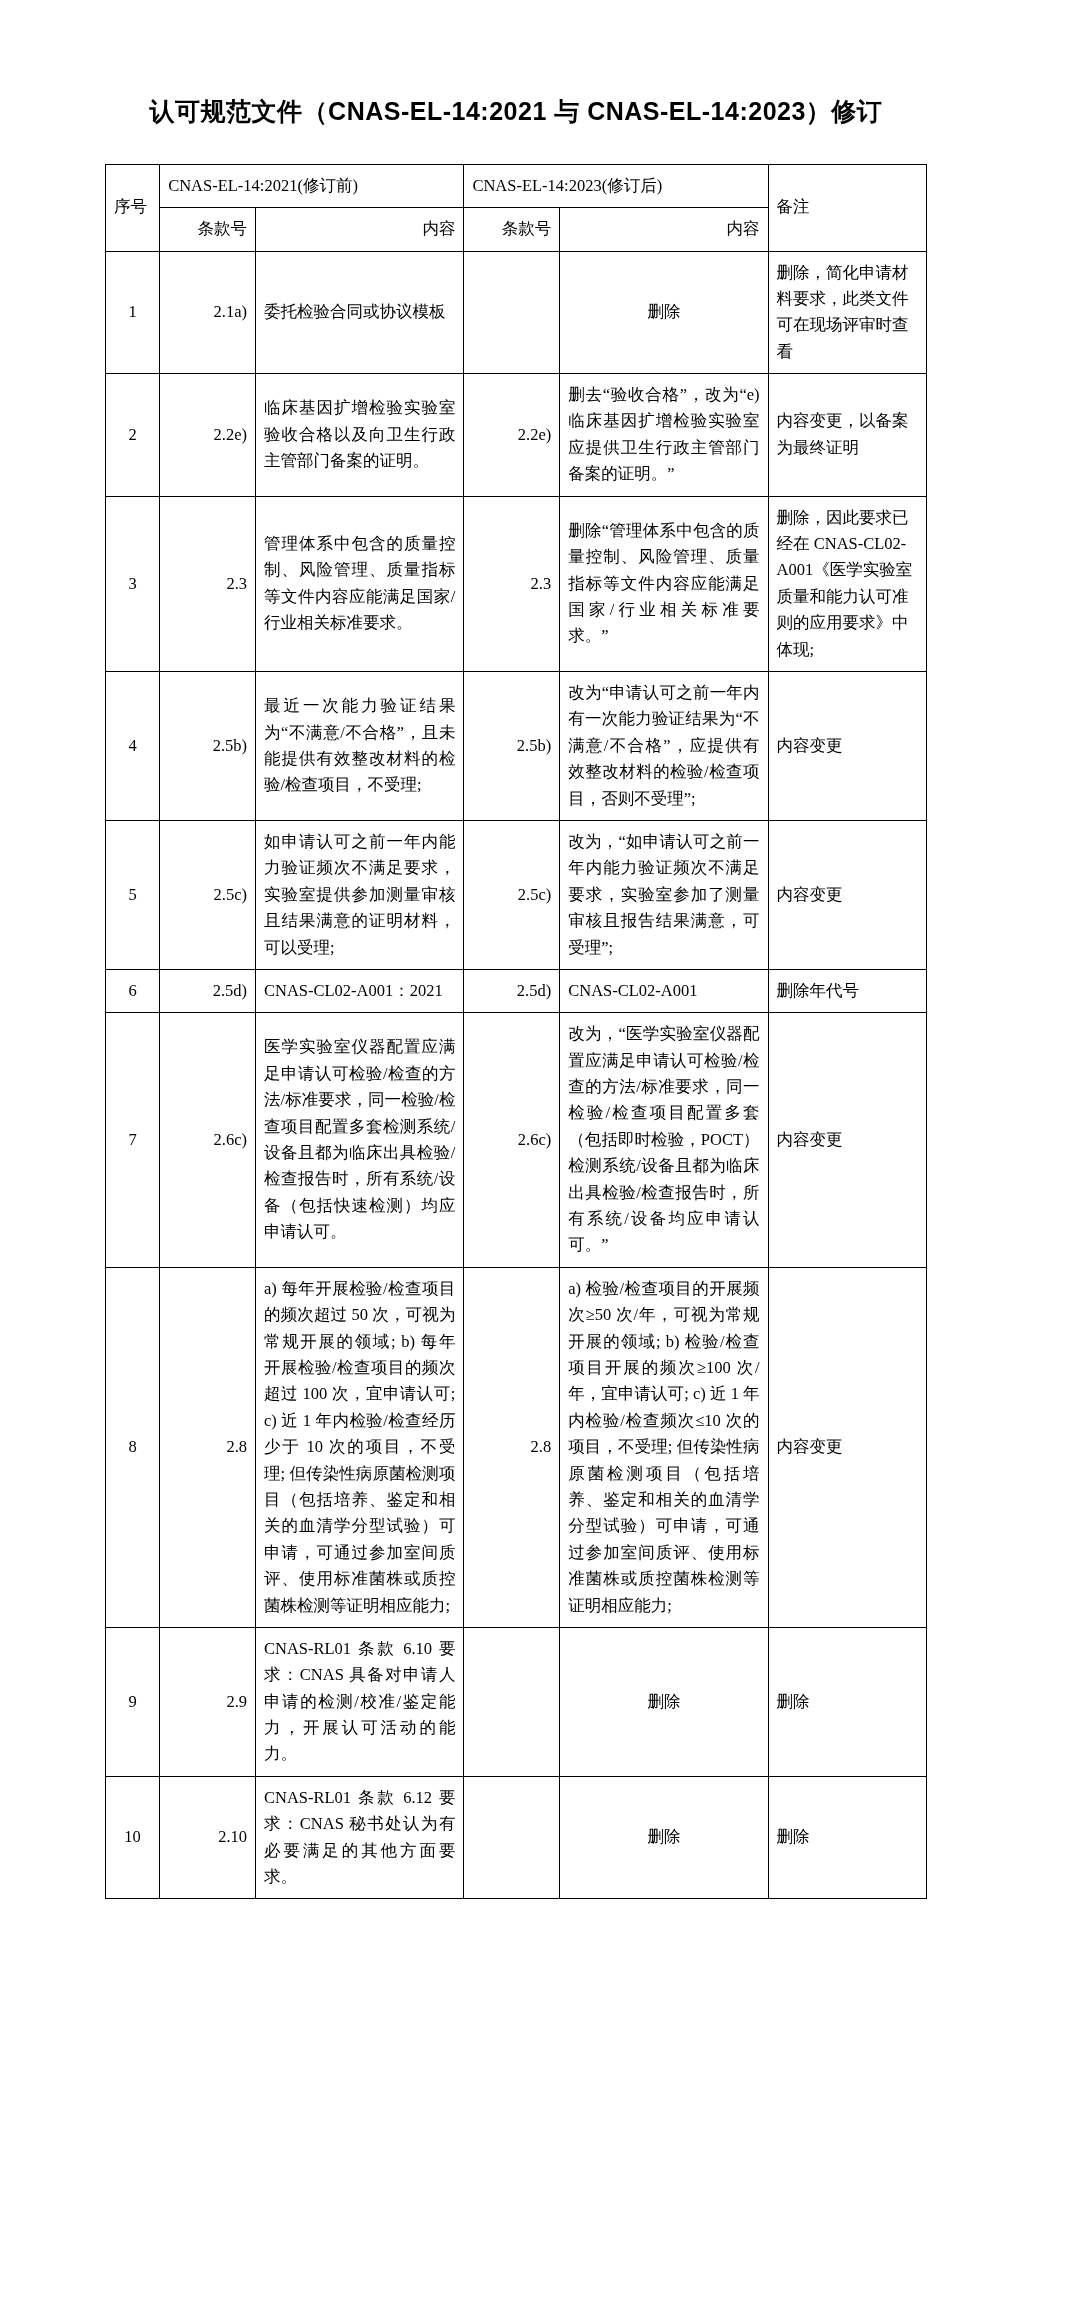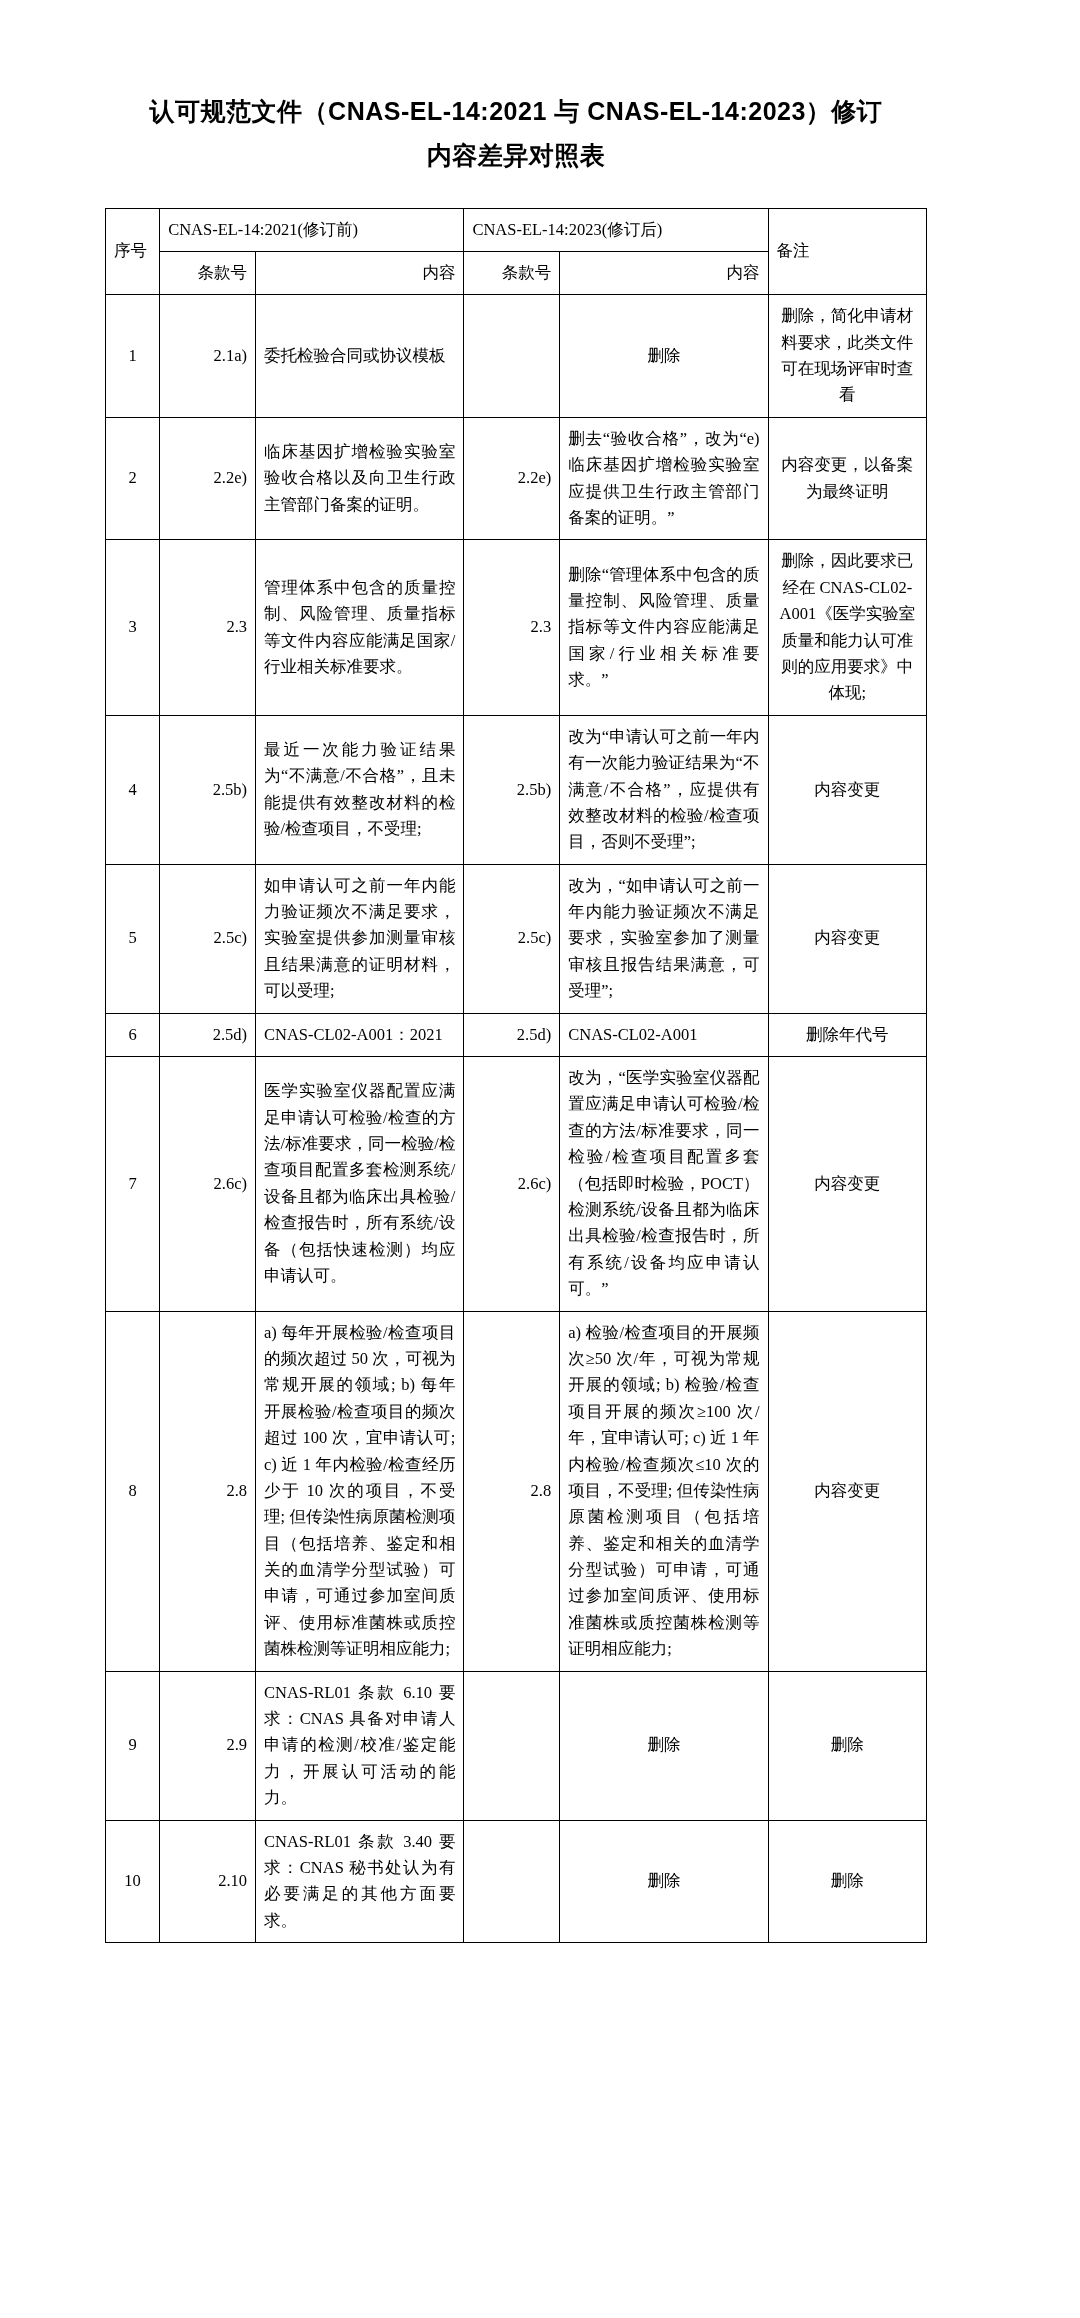--- a/index.html
+++ b/index.html
@@ -55,32 +55,31 @@
     padding: 10px 6px;
   }
   .hdr-seq {
     font-size: 17px;
     vertical-align: bottom;
     padding-bottom: 10px;
   }
   .c-seq { text-align: center; width: 52px; }
   .c-clause { text-align: right; width: 92px; }
   .c-content { width: 200px; text-align: justify; text-justify: inter-ideograph; }
-  .c-remark { width: 152px; text-align: center; }
+  .c-remark { width: 152px; }
   .center { text-align: center; }
   .just { text-align: justify; text-justify: inter-ideograph; margin-left: 14px; }
 </style>
 </head>
 <body>
 
 <div class="page">
 
   <div class="doc-title">
     <span>认可规范文件（CNAS-EL-14:2021 与 CNAS-EL-14:2023）修订</span>
-    <span class="line2">内容差异对照表</span>
   </div>
 
   <table class="diff">
     <colgroup>
       <col style="width:52px">
       <col style="width:92px">
       <col style="width:200px">
       <col style="width:92px">
       <col style="width:200px">
       <col style="width:152px">
@@ -168,21 +167,21 @@
           <td class="c-seq">9</td>
           <td class="c-clause">2.9</td>
           <td class="c-content just">CNAS-RL01 条款 6.10 要求：CNAS 具备对申请人申请的检测/校准/鉴定能力，开展认可活动的能力。</td>
           <td class="c-clause"></td>
           <td class="c-content center">删除</td>
           <td class="c-remark">删除</td>
         </tr>
         <tr>
           <td class="c-seq">10</td>
           <td class="c-clause">2.10</td>
-          <td class="c-content just">CNAS-RL01 条款 3.40 要求：CNAS 秘书处认为有必要满足的其他方面要求。</td>
+          <td class="c-content just">CNAS-RL01 条款 6.12 要求：CNAS 秘书处认为有必要满足的其他方面要求。</td>
           <td class="c-clause"></td>
           <td class="c-content center">删除</td>
           <td class="c-remark">删除</td>
         </tr>
       </tbody>
   </table>
 
 </div>
 
 </body></html>

